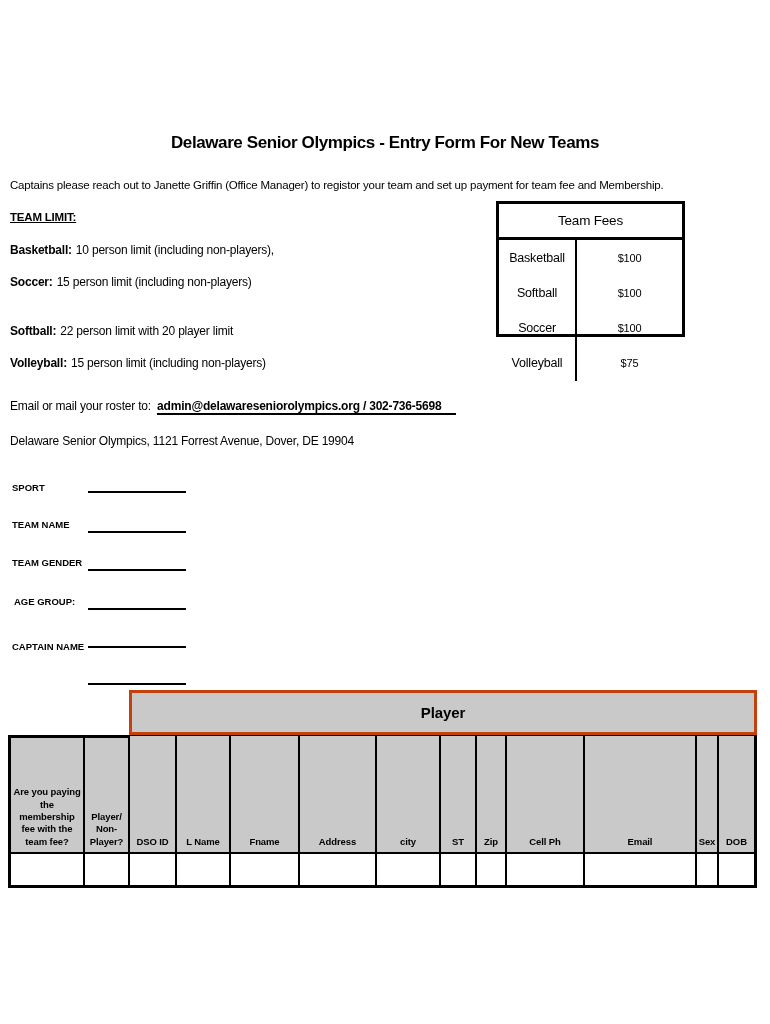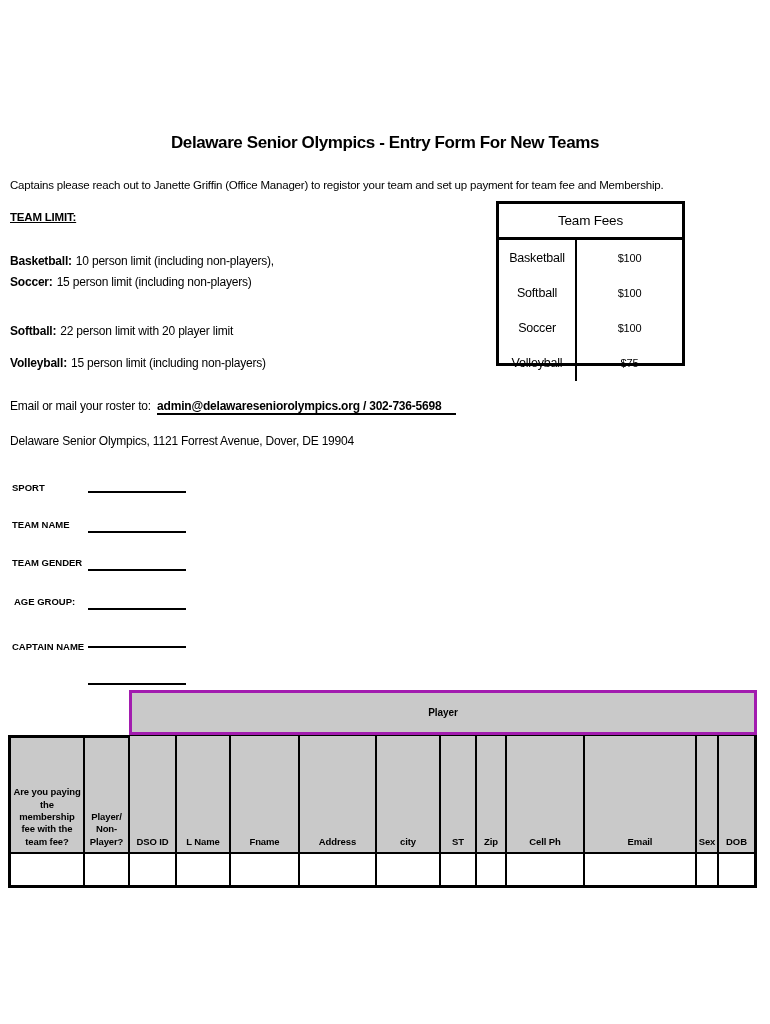--- a/index.html
+++ b/index.html
@@ -11,34 +11,34 @@
   }
   
   .title{
     position:absolute;top:133px;left:0;width:770px;margin:0;
     text-align:center;font-size:17px;font-weight:bold;letter-spacing:-0.4px;
   }
   .intro{position:absolute;top:179px;left:10px;width:740px;font-size:11.5px;}
   .team-limit-heading{position:absolute;top:211px;left:10px;font-size:11.5px;font-weight:bold;text-decoration:underline;}
   .limit{position:absolute;left:10px;font-size:12px;}
   .limit b{margin-right:4px;}
-  .l0{top:254px;} .l1{top:275px;} .l2{top:324px;} .l3{top:356px;}
+  .l0{top:243px;} .l1{top:275px;} .l2{top:324px;} .l3{top:356px;}
   .roster-line{position:absolute;top:399px;left:10px;font-size:12px;}
   .contact{font-weight:bold;border-bottom:2px solid #000;padding-right:14px;margin-left:3px;}
   .address{position:absolute;top:434px;left:10px;font-size:12px;}
 
   
   .flabel{position:absolute;left:12px;font-size:9.5px;font-weight:bold;letter-spacing:0;}
   .fl0{top:482px;} .fl1{top:519px;} .fl2{top:557px;} .fl3{top:596px;left:14px;} .fl4{top:605px;margin-top:36px;} .fl5{top:704px;}
   .fline{position:absolute;left:88px;width:98px;height:0;border-bottom:2.5px solid #000;}
   .ln0{top:491px;} .ln1{top:531px;} .ln2{top:569px;} .ln3{top:608px;} .ln4{top:646px;} .ln5{top:683px;}
 
   
   .fees{
-    position:absolute;left:496px;top:201px;width:189px;height:165px;
+    position:absolute;left:496px;top:201px;width:189px;height:136px;
     border:3px solid #000;box-sizing:border-box;background:#fff;
   }
   .fees-header{
     height:33px;border-bottom:3px solid #000;display:flex;align-items:center;justify-content:center;
     font-size:13.5px;
   }
   .fees-body{display:flex;flex-direction:column;height:141px;}
   .fees-row{flex:1;display:flex;}
   .fee-sport{
     width:76px;border-right:2px solid #000;display:flex;align-items:center;justify-content:center;
@@ -51,23 +51,23 @@
     position:absolute;left:8px;top:690px;width:749px;height:198px;
     display:grid;box-sizing:border-box;
     grid-template-columns:76px 45px 47px 54px 69px 77px 64px 36px 30px 78px 112px 22px 39px;
     grid-template-rows:45px 118px 35px;
     font-size:9.5px;font-weight:bold;letter-spacing:-0.1px;
   }
   .roster > div{box-sizing:border-box;}
   .spacer{background:#fff;}
   .band{
     grid-column:3 / 14;grid-row:1;
-    background:#c9c9c9;border:3px solid #a21caf;
+    background:#c9c9c9;border:3px solid #c2410c;
     display:flex;align-items:center;justify-content:center;
-    font-size:10px;
+    font-size:15px;
   }
   .hcell{
     background:#c9c9c9;border:1px solid #000;
     display:flex;align-items:flex-end;justify-content:center;
     text-align:center;padding-bottom:4px;line-height:1.3;white-space:pre-line;
   }
   .hc1{border-left-width:3px;border-top-width:3px;}
   .hc2{border-top-width:3px;}
   .hc13{border-right-width:3px;}
   .ecell{background:#fff;border:1px solid #000;border-bottom-width:3px;}

